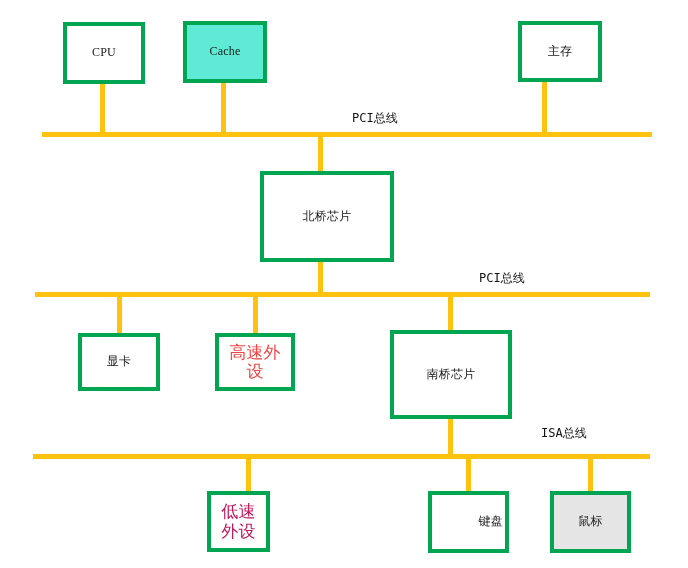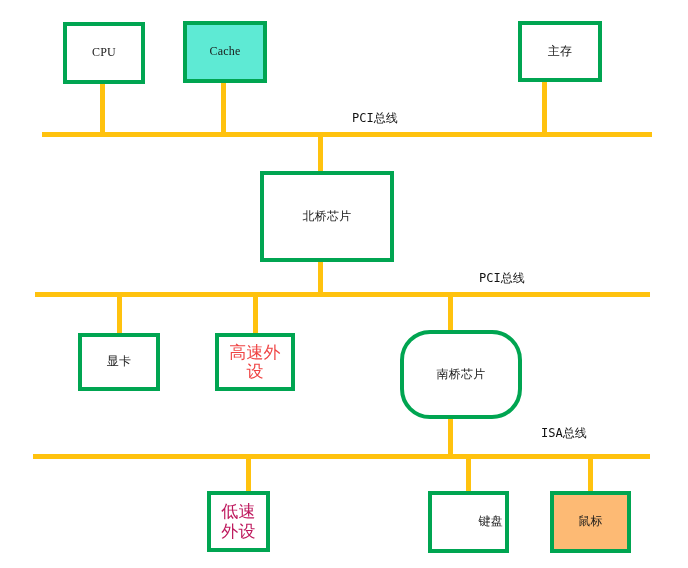--- a/index.html
+++ b/index.html
@@ -109,26 +109,26 @@
       </div>
       <div class="node" style="left: 260px; top: 171px; width: 134px; height: 91px; border-color: rgb(0, 165, 81); background: rgb(255, 255, 255); color: rgb(26, 26, 26);">
         <span class="label han fs18">北桥芯片</span>
       </div>
       <div class="node" style="left: 78px; top: 333px; width: 82px; height: 58px; border-color: rgb(0, 165, 81); background: rgb(255, 255, 255); color: rgb(26, 26, 26);">
         <span class="label han fs18">显卡</span>
       </div>
       <div class="node" style="left: 215px; top: 333px; width: 80px; height: 58px; border-color: rgb(0, 165, 81); background: rgb(255, 255, 255); color: #ef4444;">
         <span class="label han fs17">高速外设</span>
       </div>
-      <div class="node" style="left: 400px; top: 330px; width: 122px; height: 89px; border-color: rgb(0, 165, 81); background: rgb(255, 255, 255); color: rgb(26, 26, 26); border-radius: 30px;">
+      <div class="node" style="left: 390px; top: 330px; width: 122px; height: 89px; border-color: rgb(0, 165, 81); background: rgb(255, 255, 255); color: rgb(26, 26, 26);">
         <span class="label han fs18">南桥芯片</span>
       </div>
       <div class="node" style="left: 207px; top: 491px; width: 63px; height: 61px; border-color: rgb(0, 165, 81); background: rgb(255, 255, 255); color: #be185d;">
         <span class="label han fs17">低速外设</span>
       </div>
       <div class="node" style="left: 428px; top: 491px; width: 81px; height: 62px; border-color: rgb(0, 165, 81); background: rgb(255, 255, 255); color: rgb(26, 26, 26); justify-content: flex-end;">
         <span class="label han fs18">键盘</span>
       </div>
-      <div class="node" style="left: 550px; top: 491px; width: 81px; height: 62px; border-color: rgb(0, 165, 81); background: #fdba74; color: rgb(26, 26, 26);">
+      <div class="node" style="left: 550px; top: 491px; width: 81px; height: 62px; border-color: rgb(0, 165, 81); background: #e5e5e5; color: rgb(26, 26, 26);">
         <span class="label han fs18">鼠标</span>
       </div>
     </div>
 </div>
 
 </body></html>

